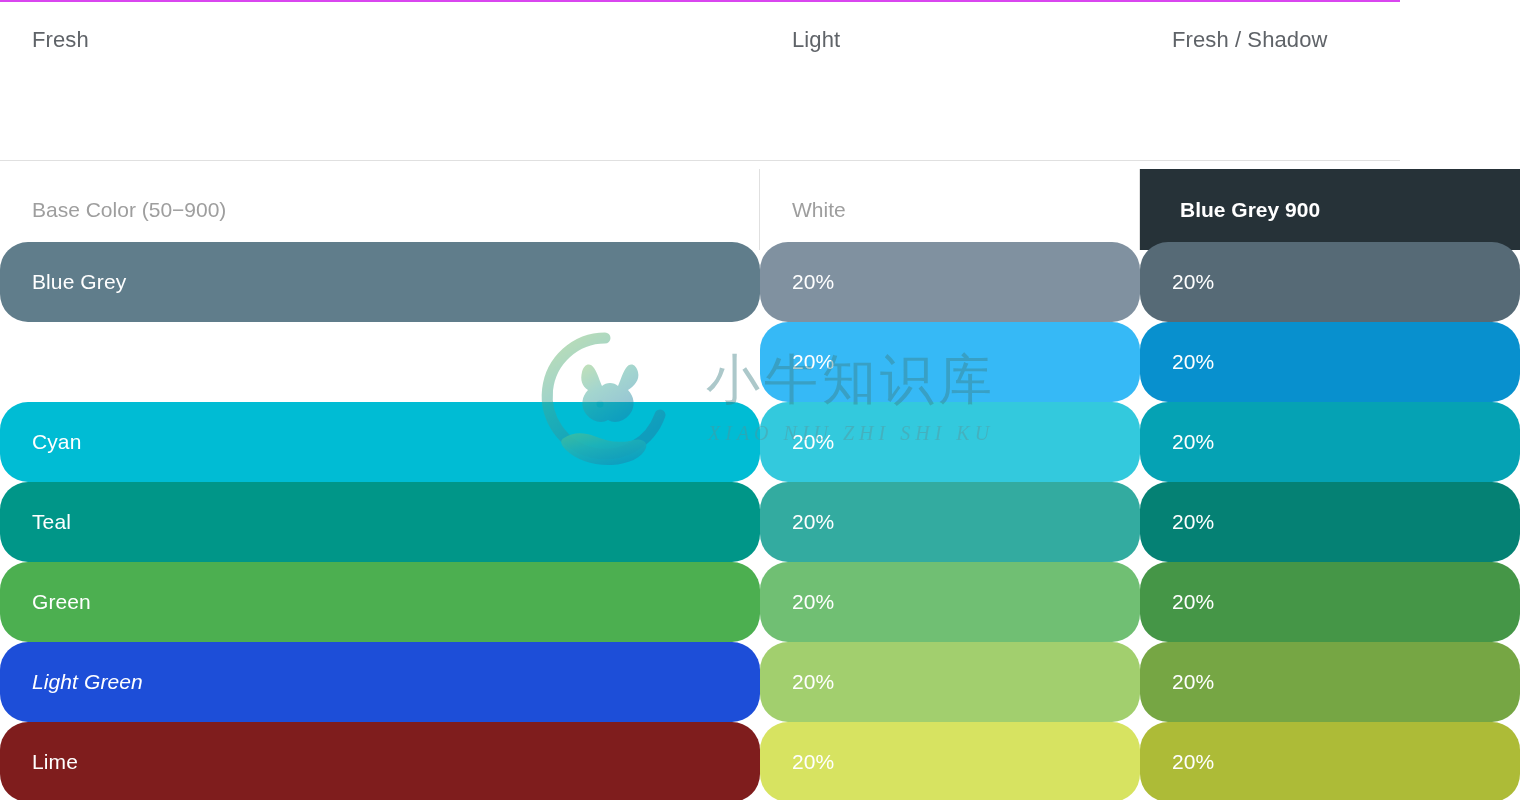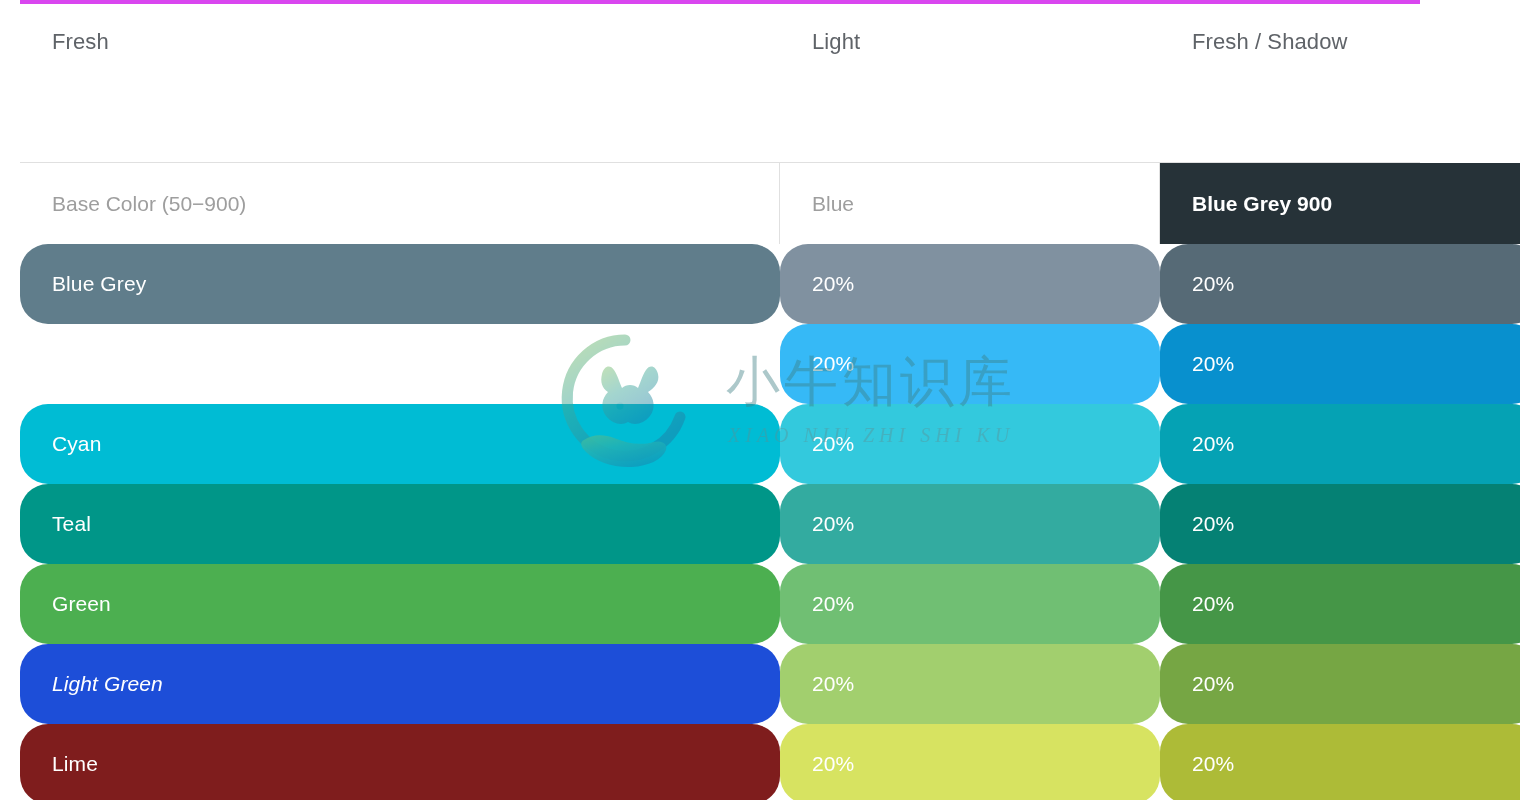--- a/index.html
+++ b/index.html
@@ -13,22 +13,21 @@
     font-family: "Liberation Sans", "DejaVu Sans", sans-serif;
     overflow: hidden;
     position: relative;
   }
 
   #app {
     position: relative;
     width: 1400px;
     height: 800px;
     box-sizing: border-box;
-    border-top: 4px solid #d946ef;
-    margin-left: 20px;
+    border-top: 2px solid #d946ef;
   }
 
   
   .header-band {
     position: relative;
     height: 158px;
     background: #ffffff;
     border-bottom: 1px solid #e0e0e0;
   }
   .header-cell {
@@ -52,41 +51,41 @@
   .hc-shade { left: 1140px; width: 380px; padding-left: 32px; }
 
   
   .subhead-row {
     position: relative;
     height: 81px;
     background: #ffffff;
   }
   .subhead-cell {
     position: absolute;
-    top: 0;
+    top: 8px;
     height: 81px;
     display: flex;
     align-items: center;
     box-sizing: border-box;
   }
   .sh-base {
     left: 0; width: 760px;
     padding-left: 32px;
     border-right: 1px solid #e0e0e0;
     background: #ffffff;
   }
   .sh-white {
     left: 760px; width: 380px;
     padding-left: 32px;
     border-right: 1px solid #e0e0e0;
     background: #ffffff;
   }
   .sh-dark {
     left: 1140px; width: 380px;
-    padding-left: 32px;
+    padding-left: 40px;
   }
   .sh-base .stxt, .sh-white .stxt {
     font-size: 21px;
     color: #9e9e9e;
     font-weight: 400;
   }
   .sh-dark .stxt {
     font-size: 21px;
     color: #ffffff;
     font-weight: 700;
@@ -150,21 +149,21 @@
     <div class="header-cell hc-shade">
       <span class="htxt">Fresh / Shadow</span>
     </div>
   </div>
 
   <div class="subhead-row">
     <div class="subhead-cell sh-base">
       <span class="stxt">Base Color (50−900)</span>
     </div>
     <div class="subhead-cell sh-white">
-      <span class="stxt">Blue</span>
+      <span class="stxt">White</span>
     </div>
     <div class="subhead-cell sh-dark" style="background: rgb(38, 50, 56);">
       <span class="stxt">Blue Grey 900</span>
     </div>
   </div>
 
   <div class="rows" id="rows-container">
       <div class="color-row">
         <div class="cell cell-base" style="background: rgb(96, 125, 139);">
           <span class="cell-label">Blue Grey</span>

